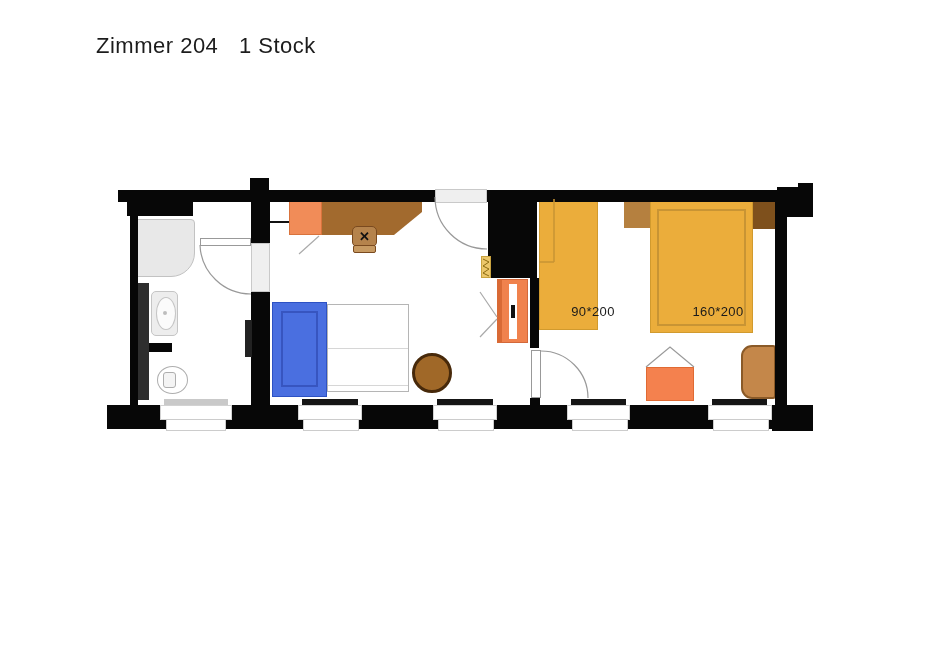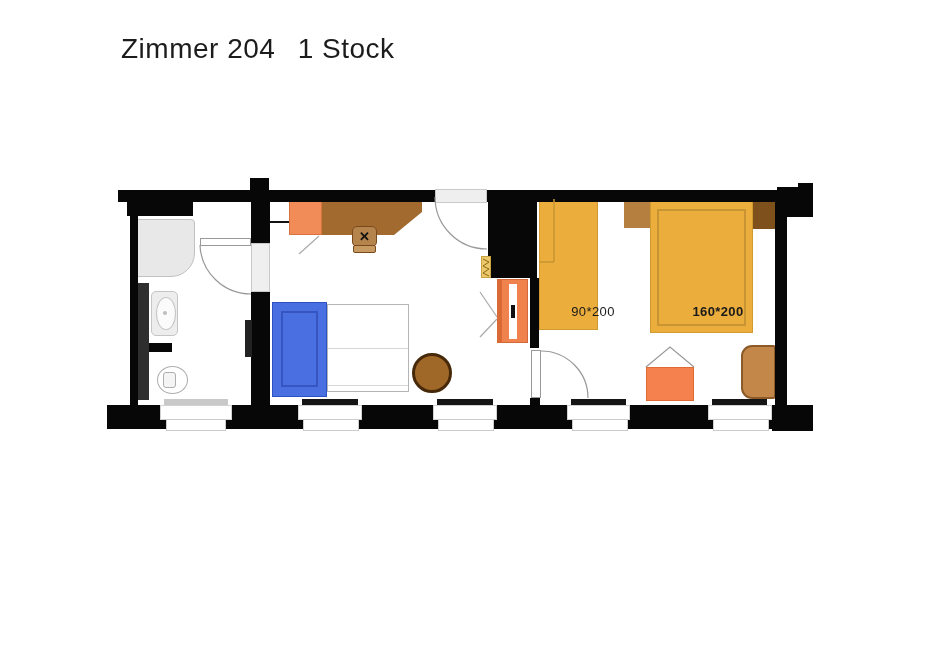--- a/index.html
+++ b/index.html
@@ -1,20 +1,20 @@
 <!DOCTYPE html>
 <html><head>
 <meta charset="utf-8">
 <style>
   html,body{margin:0;padding:0;background:#ffffff;}
   .stage{position:relative;width:940px;height:664px;background:#fff;overflow:hidden;
          font-family:"Liberation Sans",sans-serif;}
   .abs{position:absolute;}
   
-  .title{position:absolute;left:121px;top:33px;font-size:28px;color:#1c1c1c;
+  .title{position:absolute;left:96px;top:33px;font-size:22px;color:#1c1c1c;
          letter-spacing:.5px;white-space:nowrap;}
   .title .gap{display:inline-block;width:14px;}
   
   .furn{z-index:1;} .walls{z-index:2;} .wins{z-index:3;} .over{z-index:4;}
   svg.lines{position:absolute;left:0;top:0;z-index:5;pointer-events:none;}
   
   .w{position:absolute;background:#070707;}
   .opening{position:absolute;background:#efefef;border:1px solid #c9c9c9;box-sizing:border-box;}
   .strip{position:absolute;background:#2e2e2e;}
   
@@ -131,21 +131,21 @@
   <div class="wsill wins" style="left:713px;top:419px;width:56px;height:12px;"></div>
   <div class="wbar wins" style="left:712px;top:399px;width:55px;height:6px;"></div>
 
   <div class="radiator over" style="left:245px;top:320px;width:7px;height:37px;"></div>
   <div class="leaf over" style="left:200px;top:238px;width:51px;height:8px;"></div>
   <div class="leaf over" style="left:531px;top:350px;width:10px;height:48px;"></div>
   <div class="zz over abs" style="position:absolute;left:481px;top:256px;width:10px;height:22px;"></div>
   <div class="fix over abs" style="left:270px;top:221px;width:19px;height:2px;background:#111;"></div>
 
   <div class="lbl bed-l over" style="left:551px;top:304px;width:50px;">90*200</div>
-  <div class="lbl bed-l over" style="left:665px;top:304px;width:72px;font-weight:bold;">160*200</div>
+  <div class="lbl bed-l over" style="left:665px;top:304px;width:72px;">160*200</div>
 
   <svg class="lines" width="940" height="664" viewBox="0 0 940 664">
     <path d="M200,245 A51,51 0 0 0 251,294" fill="none" stroke="#999" stroke-width="1.2"></path>
     <path d="M435,197 A52,52 0 0 0 487,249" fill="none" stroke="#999" stroke-width="1.2"></path>
     <path d="M541,351 A47,47 0 0 1 588,398" fill="none" stroke="#999" stroke-width="1.2"></path>
     <path d="M299,254 L319,236" stroke="#aaa" stroke-width="1.2"></path>
     <path d="M480,292 L497,317 M480,337 L497,319" stroke="#aaa" stroke-width="1.2" fill="none"></path>
     <path d="M483,259 L489,262 L483,266 L489,269 L483,273 L489,276" stroke="#8a6a10" stroke-width="1" fill="none"></path>
     <path d="M646,367 L670,347 L694,367" fill="#ffffff" stroke="#9a9a9a" stroke-width="1.2"></path>
     <path d="M554,199 L554,262 M539,262 L554,262" stroke="#c89434" stroke-width="1.5" fill="none"></path>

